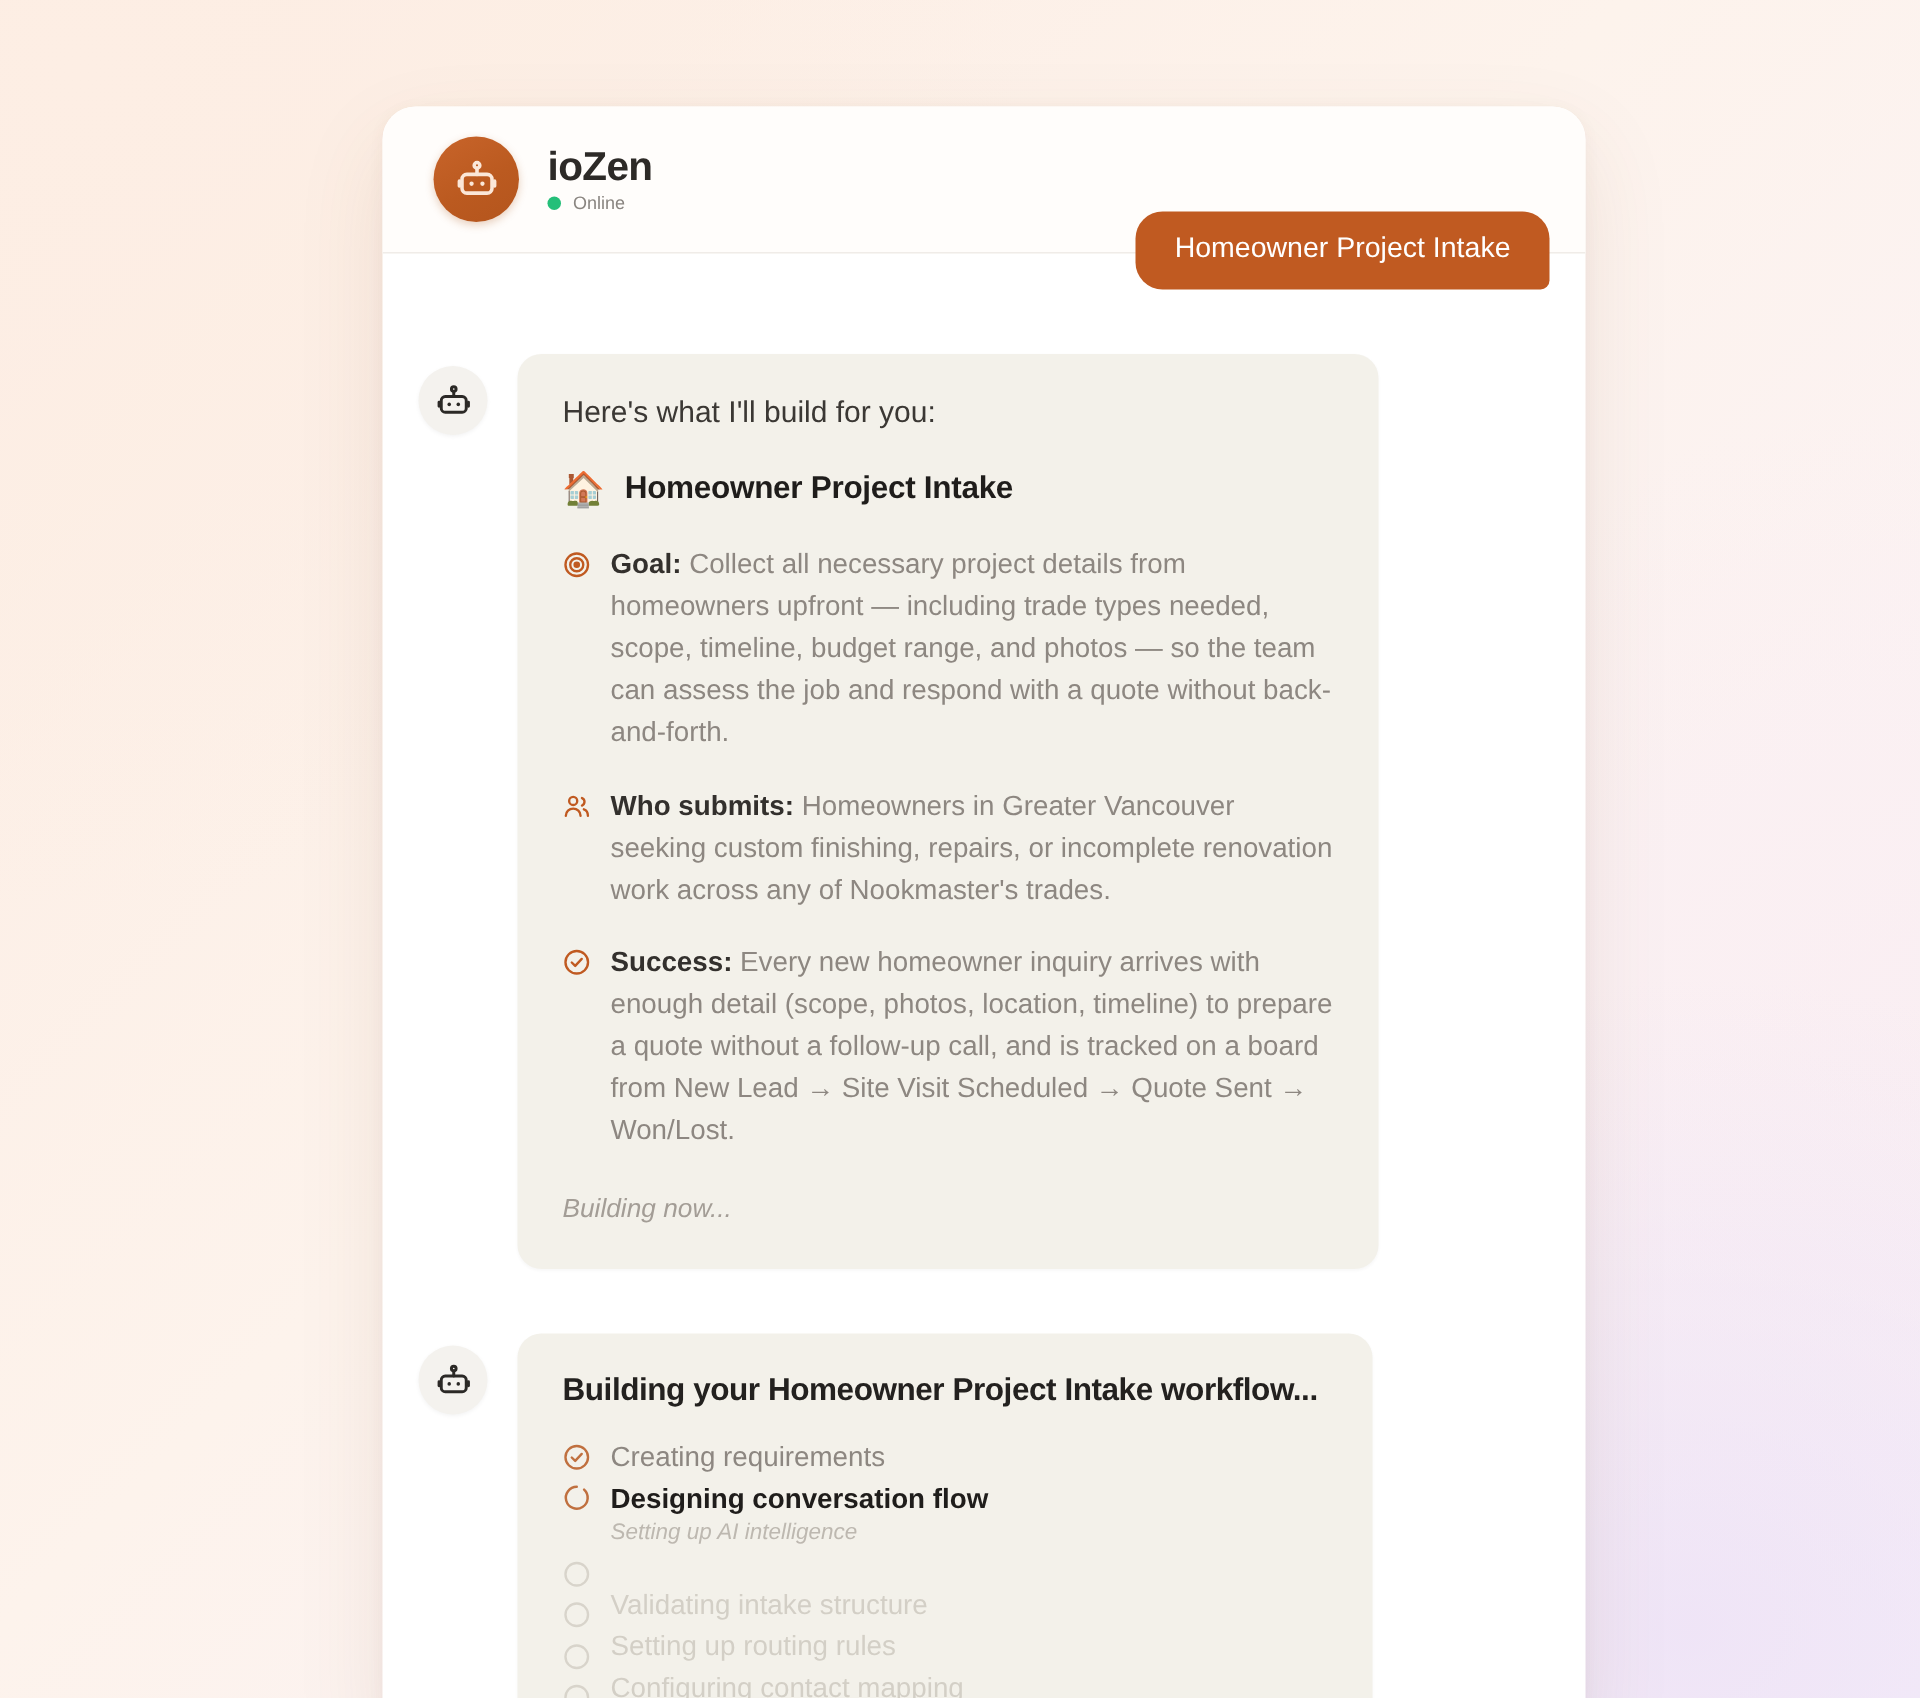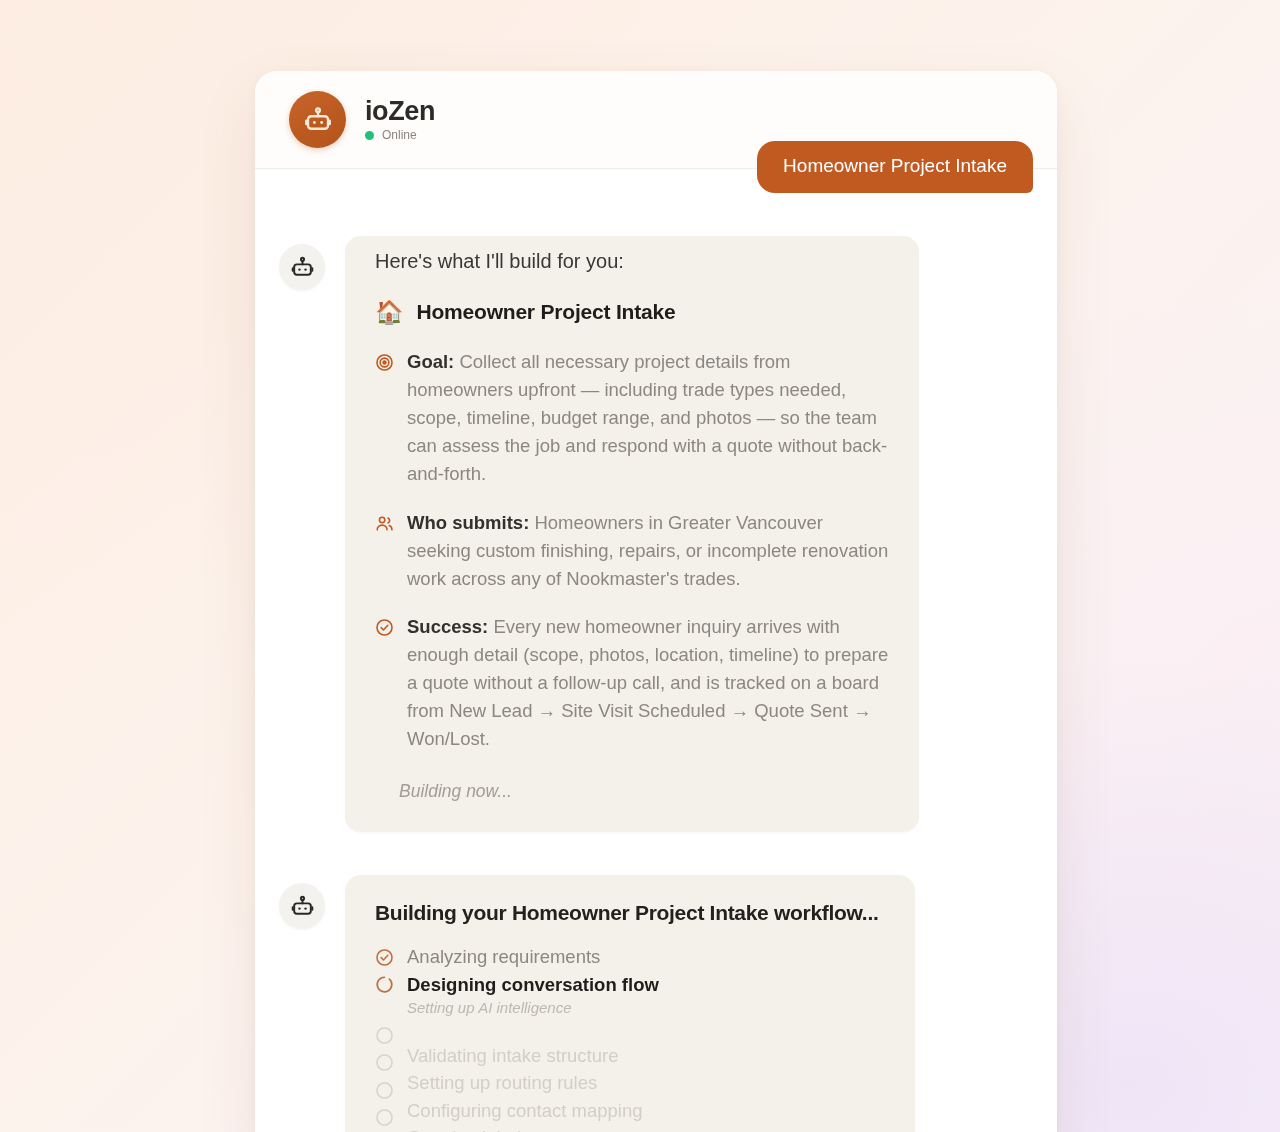--- a/index.html
+++ b/index.html
@@ -120,21 +120,21 @@
     justify-content: center;
     flex: none;
     margin-top: 8px;
     box-shadow: 0 1px 3px rgba(0,0,0,0.05);
   }
   .avatar-bot svg { width: 25px; height: 25px; display: block; }
 
   .card {
     background: #f3f1ea;
     border-radius: 16px;
-    padding: 12px 30px 30px;
+    padding: 26px 30px 30px;
     width: 574px;
     box-shadow: 0 1px 2px rgba(0,0,0,0.03);
   }
 
   .card-intro {
     font-size: 20px;
     color: #3b3834;
     margin-bottom: 26px;
     line-height: 1.3;
   }
@@ -172,21 +172,20 @@
   .spec-label {
     font-weight: 700;
     color: #33302d;
   }
 
   .building-now {
     margin-top: 28px;
     font-style: italic;
     font-size: 17.5px;
     color: #a39d96;
-    margin-left: 24px;
   }
 
   
   .card-progress {
     width: 570px;
     padding: 26px 30px 30px;
   }
   .progress-title {
     font-size: 21px;
     font-weight: 700;
@@ -327,21 +326,21 @@
       <div class="card card-progress">
         <div class="progress-title">Building your Homeowner Project Intake workflow...</div>
 
         <div class="step done">
           <span class="step-icon">
             <svg viewBox="0 0 24 24" fill="none" stroke="#c0703f" stroke-width="2" stroke-linecap="round" stroke-linejoin="round">
               <circle cx="12" cy="12" r="9.5"></circle>
               <path d="M7.8 12.2l2.9 2.9 5.5-5.9"></path>
             </svg>
           </span>
-          <span class="step-label">Analyzing requirements</span>
+          <span class="step-label">Creating requirements</span>
         </div>
 
         <div class="step active">
           <span class="step-icon">
             <svg viewBox="0 0 24 24" fill="none" stroke="#c0703f" stroke-width="2.1" stroke-linecap="round">
               <path class="spin" d="M12 2.8a9.2 9.2 0 1 0 6.2 2.4"></path>
             </svg>
           </span>
           <span class="step-label">Designing conversation flow</span>
         </div>

